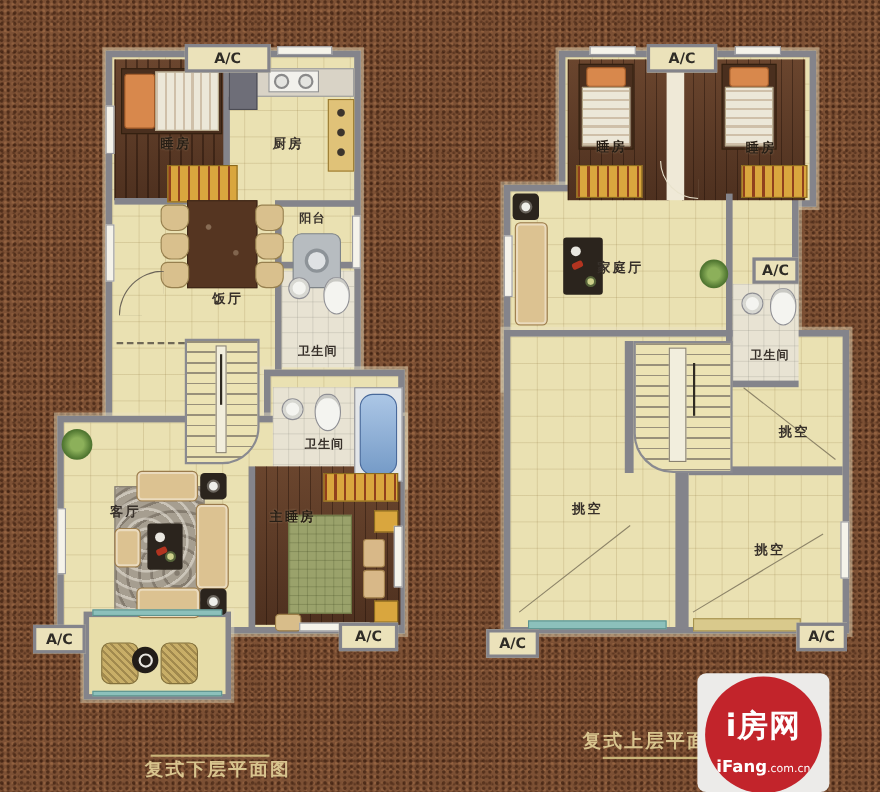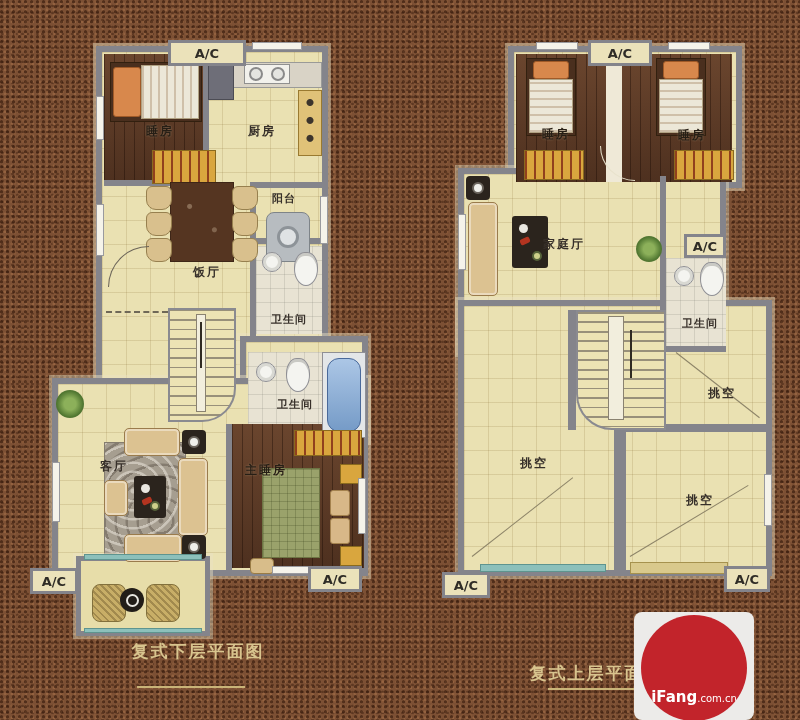--- a/index.html
+++ b/index.html
@@ -228,21 +228,21 @@
     <div class="win" style="left:252px;top:42px;width:50px;height:8px;"></div>
     <div class="win" style="left:320px;top:196px;width:8px;height:48px;"></div>
     <div class="win" style="left:358px;top:478px;width:8px;height:56px;"></div>
     <div class="win" style="left:272px;top:566px;width:64px;height:8px;"></div>
     <div class="arc" style="left:108px;top:246px;width:40px;height:40px;border-width:1.5px 0 0 1.5px;border-style:solid;border-color:#6b6458;border-radius:100% 0 0 0;"></div>
 
     <div class="ac" style="left:168px;top:40px;width:78px;height:26px;">A/C</div>
     <div class="ac" style="left:30px;top:568px;width:48px;height:26px;">A/C</div>
     <div class="ac" style="left:308px;top:566px;width:54px;height:26px;">A/C</div>
 
-    <div class="caption" style="left:198px;top:640px;">复式下层平面图</div>
+    <div class="caption" style="left:198px;top:688px;">复式下层平面图</div>
     <div class="underline" style="left:137px;top:686px;width:108px;"></div>
   </section>
 
   <section>
     <div class="block floor" style="left:508px;top:46px;width:234px;height:142px;"></div>
     <div class="block floor" style="left:458px;top:168px;width:268px;height:186px;"></div>
     <div class="block floor" style="left:458px;top:300px;width:314px;height:276px;"></div>
 
     <div class="wallseg" style="left:660px;top:176px;width:6px;height:176px;"></div>
     <div class="wallseg" style="left:666px;top:346px;width:60px;height:6px;"></div>
@@ -306,17 +306,18 @@
     <div class="ac" style="left:684px;top:234px;width:42px;height:24px;">A/C</div>
     <div class="ac" style="left:442px;top:572px;width:48px;height:26px;">A/C</div>
     <div class="ac" style="left:724px;top:566px;width:46px;height:26px;">A/C</div>
 
     <div class="caption" style="left:596px;top:662px;">复式上层平面图</div>
     <div class="underline" style="left:548px;top:688px;width:94px;"></div>
   </section>
 
   <div class="logo">
     <div class="logo-circle">
+      <div class="logo-name">i房网</div>
       <div class="logo-domain"><span class="b">iFang</span><span class="s">.com.cn</span></div>
     </div>
   </div>
 
 </div>
 
 </body></html>

